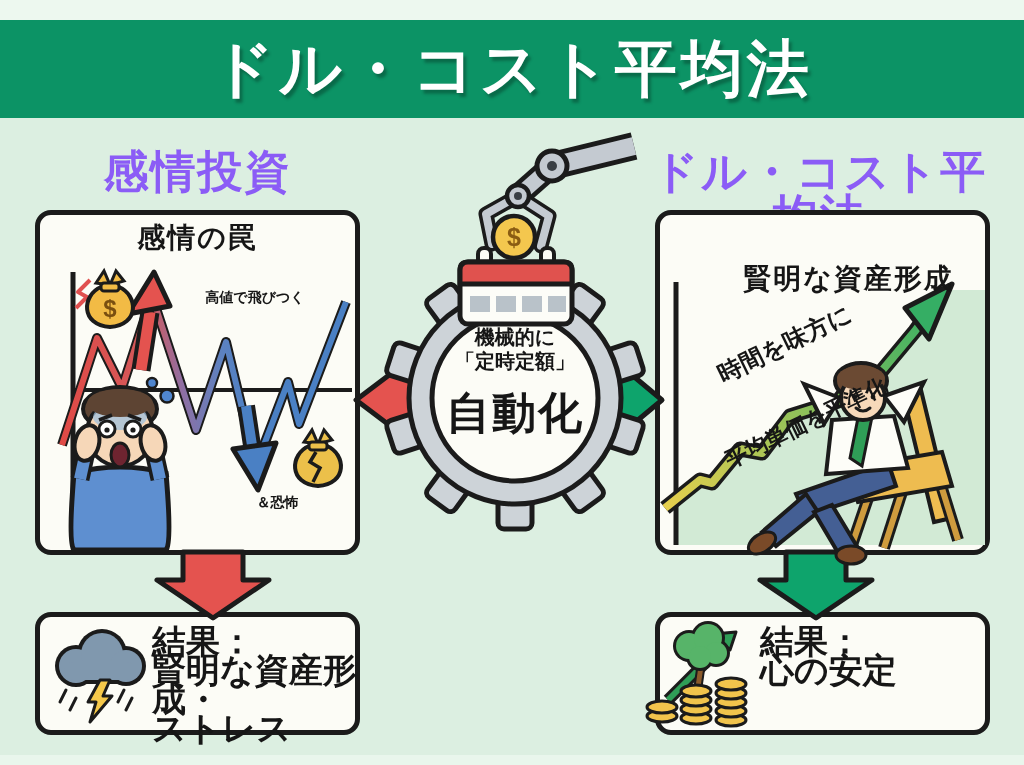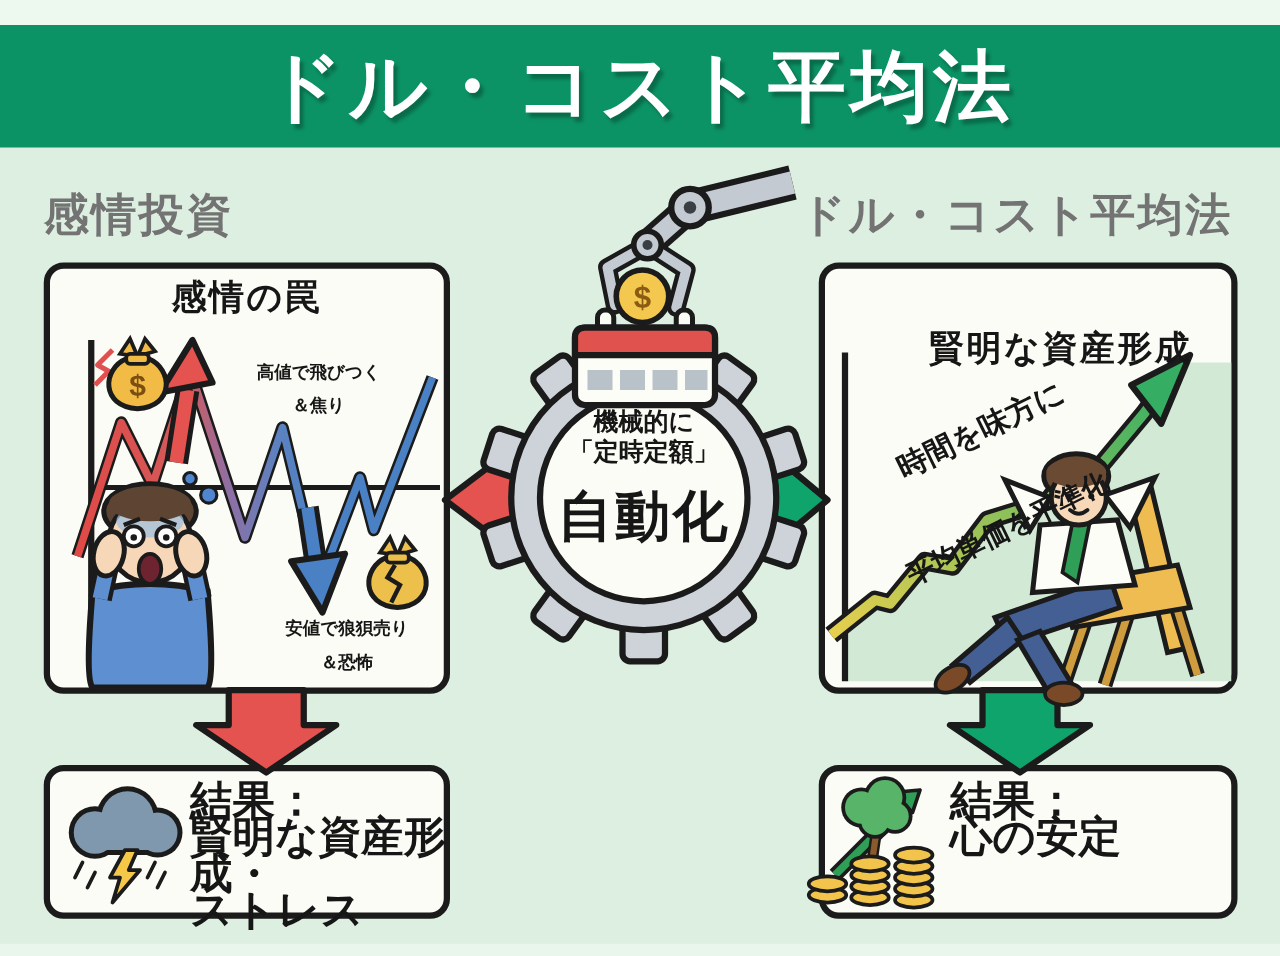--- a/index.html
+++ b/index.html
@@ -18,22 +18,22 @@
   .strip-bottom{position:absolute;left:0;top:755px;width:1024px;height:10px;background:#e9f6ec;}
   .banner{
     position:absolute;left:0;top:20px;width:1024px;height:98px;
     background:#0c9365;display:flex;align-items:center;justify-content:center;
   }
   .banner h1{
     margin:0;color:#ffffff;font-size:62px;letter-spacing:4px;
     text-shadow:3px 4px 3px rgba(0,0,0,0.28);
   }
   .col-heading{
-    position:absolute;top:150px;height:44px;color:#737373;
-    font-size:36px;letter-spacing:2px;text-align:left;line-height:44px;
+    position:absolute;top:150px;height:44px;color:#8b5cf6;
+    font-size:45px;letter-spacing:2px;text-align:center;line-height:44px;
   }
   .col-heading.left{left:35px;width:325px;}
   .col-heading.right{left:640px;width:360px;}
   .panel{
     position:absolute;background:#fcfcf6;border:5px solid #1b1b1b;border-radius:16px;
     box-sizing:border-box;
   }
   .panel.tl{left:35px;top:210px;width:325px;height:345px;}
   .panel.tr{left:655px;top:210px;width:335px;height:345px;}
   .panel.bl{left:35px;top:612px;width:325px;height:123px;}
@@ -76,24 +76,22 @@
   <div class="panel tl"></div>
   <div class="panel tr"></div>
   <div class="panel bl"></div>
   <div class="panel br"></div>
 
   <div class="panel-title left">感情の罠</div>
   <div class="panel-title right">賢明な資産形成</div>
 
   <div class="note top-left">
     <div>高値で飛びつく</div>
-    <div>＆焦り</div>
   </div>
   <div class="note bottom-left">
-    <div>安値で狼狽売り</div>
     <div>＆恐怖</div>
   </div>
 
   <div class="note-rot upper">時間を味方に</div>
   <div class="note-rot lower">平均単価を平準化</div>
 
   <div class="result-text left">
     <div>結果：</div>
     <div>賢明な資産形成・</div>
     <div>ストレス</div>

